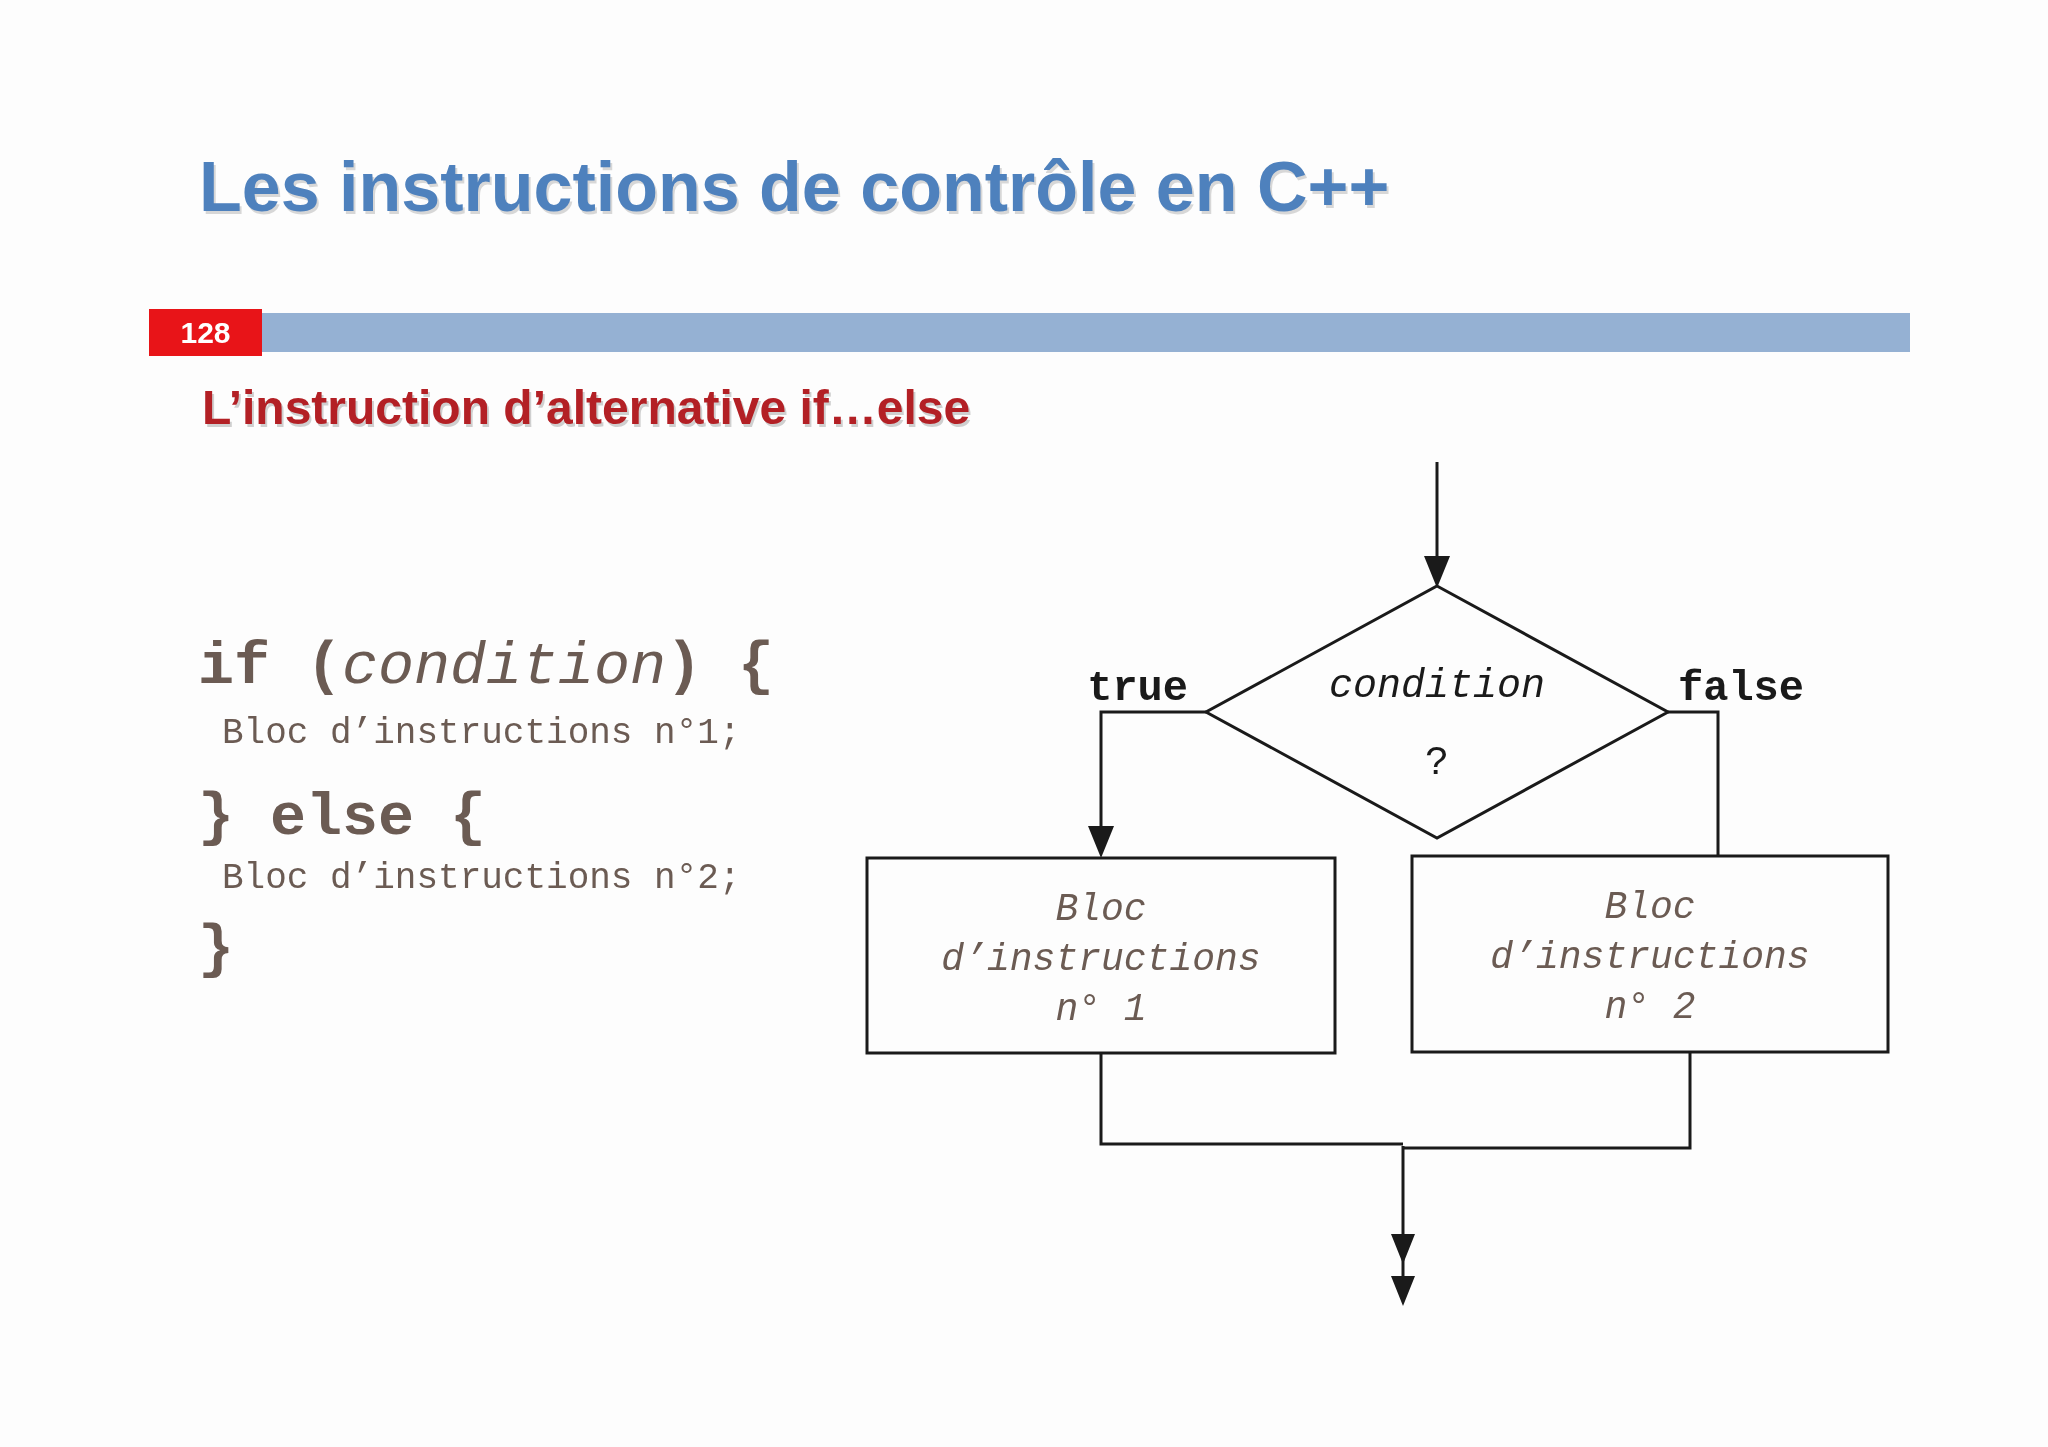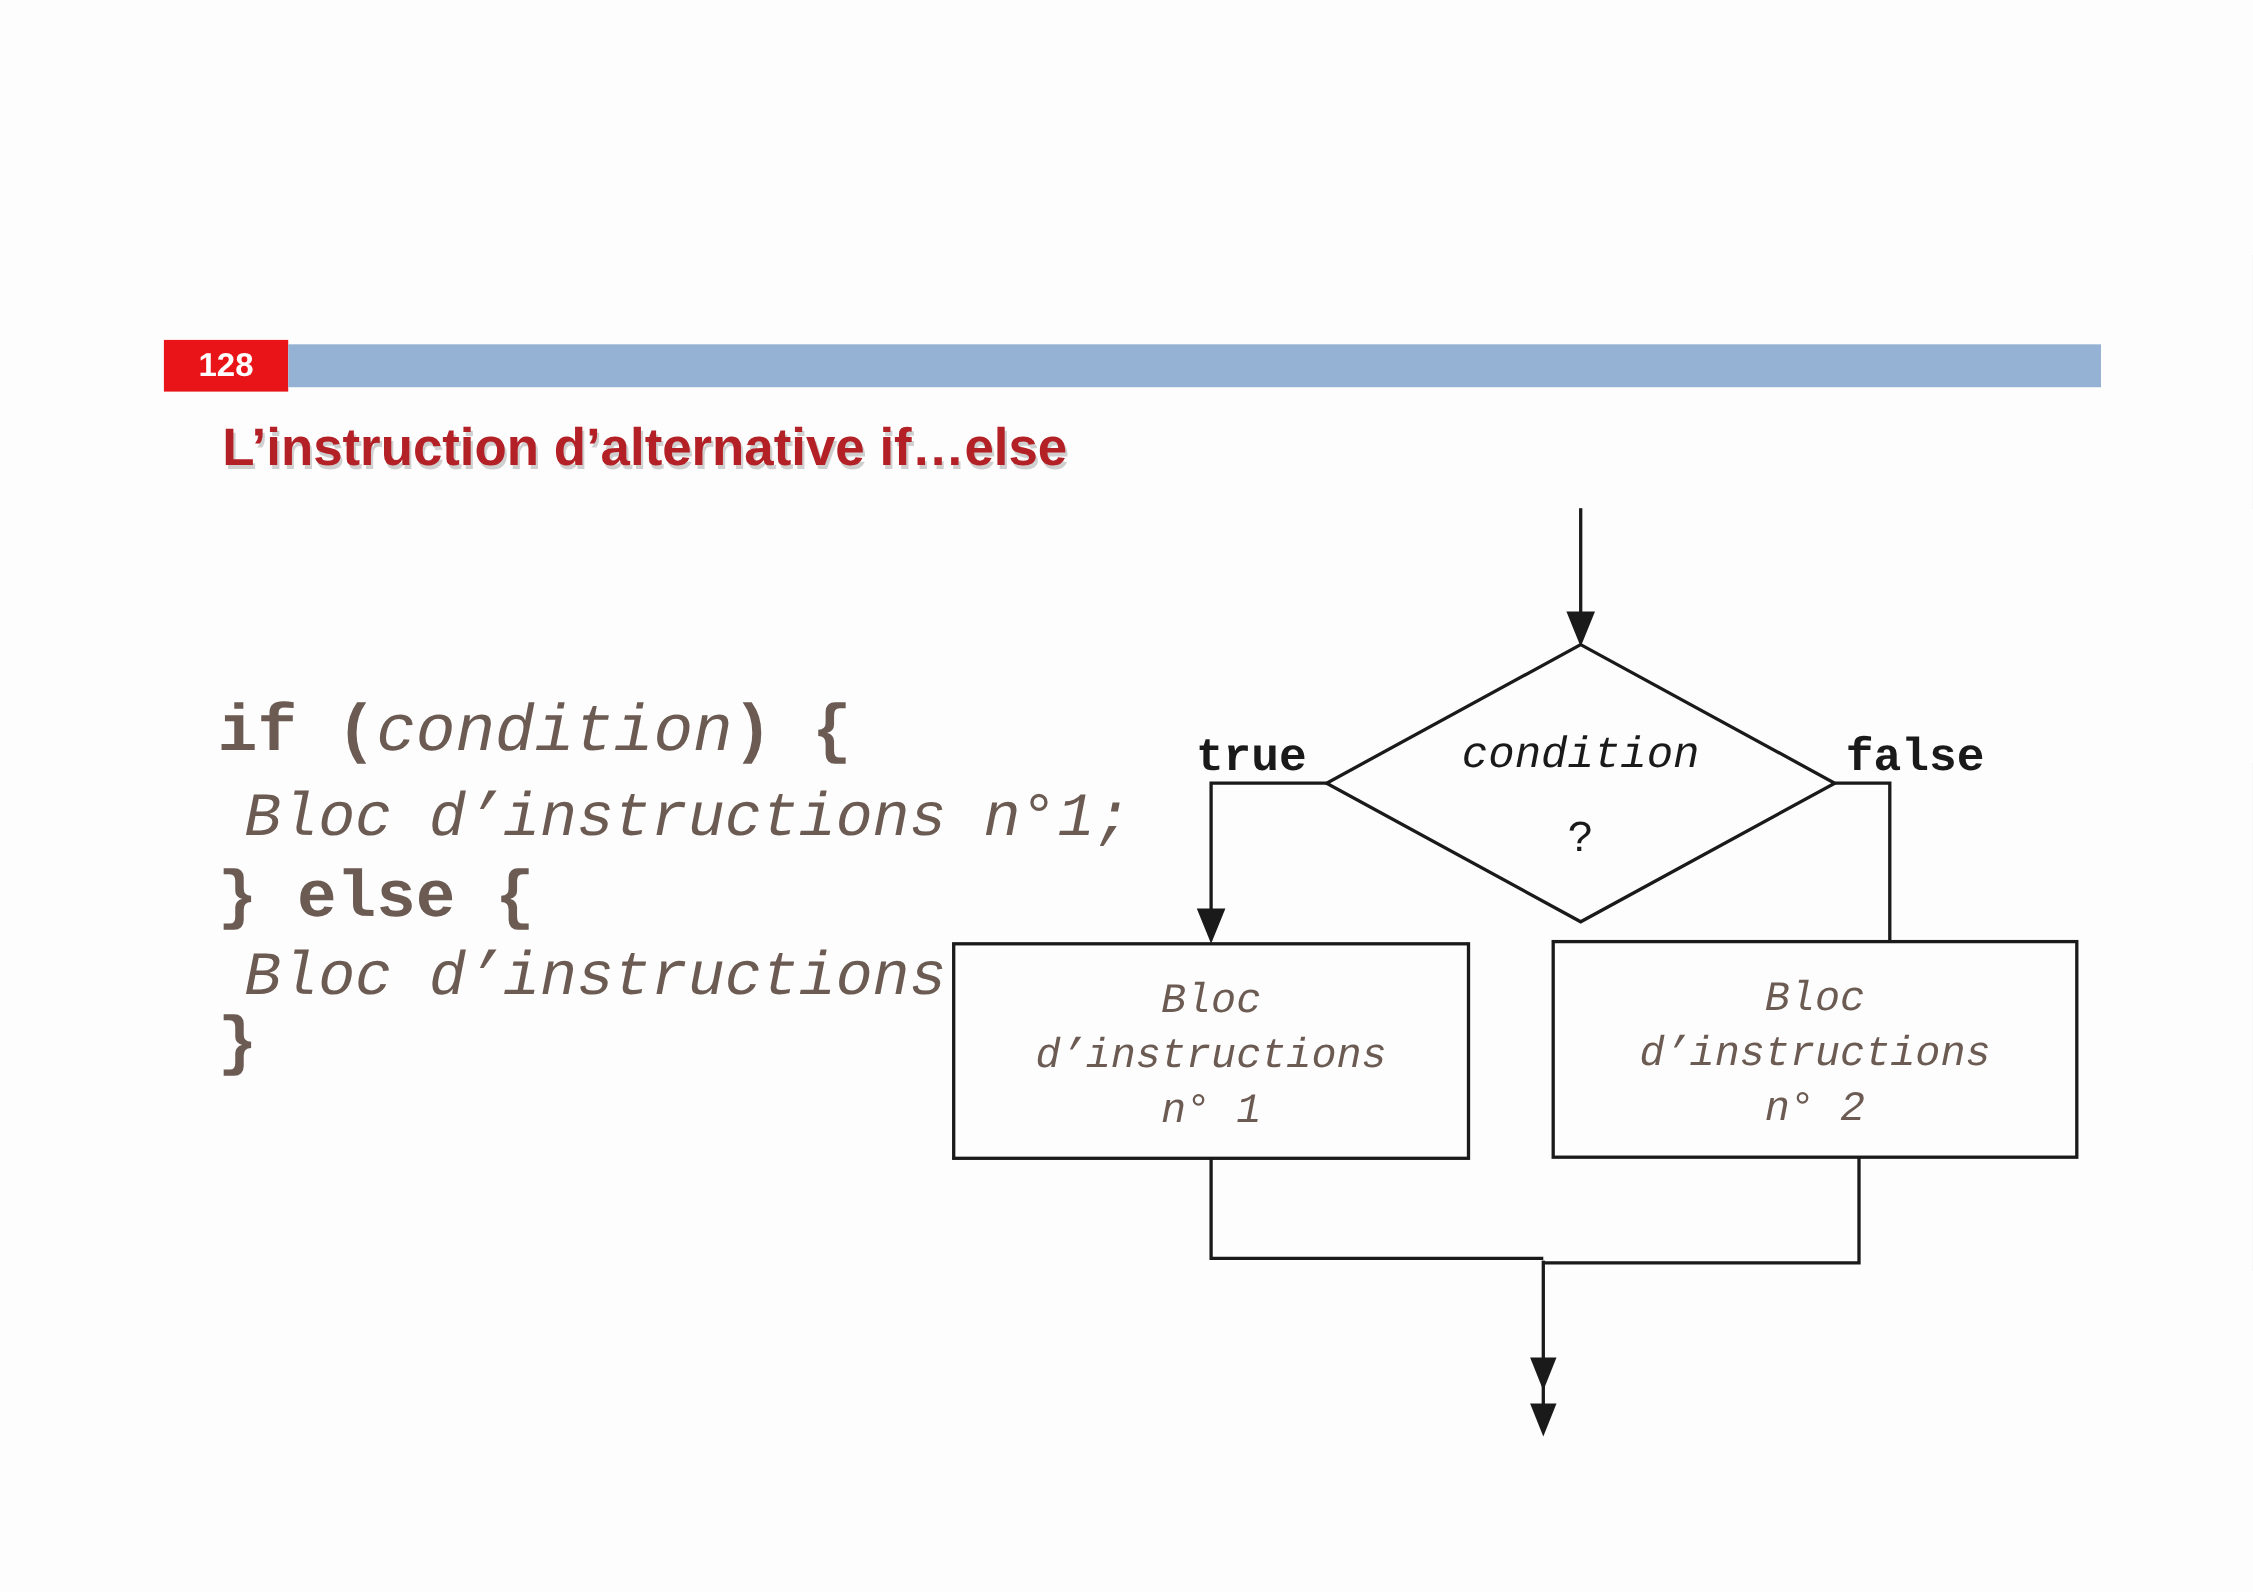--- a/index.html
+++ b/index.html
@@ -45,21 +45,21 @@
     text-shadow:2px 3px 0 rgba(0,0,0,0.18);
     white-space:nowrap;
   }
   .code-line{
     position:absolute;
     font-family:"Liberation Mono","DejaVu Sans Mono",monospace;
     color:var(--code-brown);
     line-height:1;white-space:pre;
   }
   .code-big{font-size:60px;}
-  .code-small{font-size:56px;font-style:italic;}
+  .code-small{font-size:36px;}
   .cb{font-weight:bold;}
   .ci{font-style:italic;font-weight:normal;}
   .l1{left:198px;top:637px;}
   .l2{left:222px;top:716px;}
   .l3{left:198px;top:788px;font-weight:bold;}
   .l4{left:222px;top:861px;}
   .l5{left:198px;top:920px;font-weight:bold;}
   svg.flowchart{position:absolute;left:0;top:0;width:2048px;height:1447px;}
   .fc-stroke{fill:none;stroke:var(--line-black);stroke-width:3;}
   .fc-shape{fill:#fdfdfd;stroke:var(--line-black);stroke-width:3;}
@@ -67,20 +67,21 @@
   .fc-cond{font:italic 40px "Liberation Mono","DejaVu Sans Mono",monospace;fill:var(--line-black);}
   .fc-q{font:40px "Liberation Mono","DejaVu Sans Mono",monospace;fill:var(--line-black);}
   .fc-lbl{font:bold 42px "Liberation Mono","DejaVu Sans Mono",monospace;fill:var(--line-black);}
   .fc-box-text{font:italic 38px "Liberation Mono","DejaVu Sans Mono",monospace;fill:var(--code-brown);}
 </style>
 </head>
 <body>
 
 <div class="slide">
 
+  <div class="title">Les instructions de contrôle en C++</div>
 
   <div class="badge">
     <span>128</span>
   </div>
   <div class="bar"></div>
 
   <div class="subtitle">L’instruction d’alternative if…else</div>
 
   <div class="code-line code-big l1"><span class="cb">if (</span><span class="ci">condition</span><span class="cb">) {</span></div>
   <div class="code-line code-small l2">Bloc d’instructions n°1;</div>

